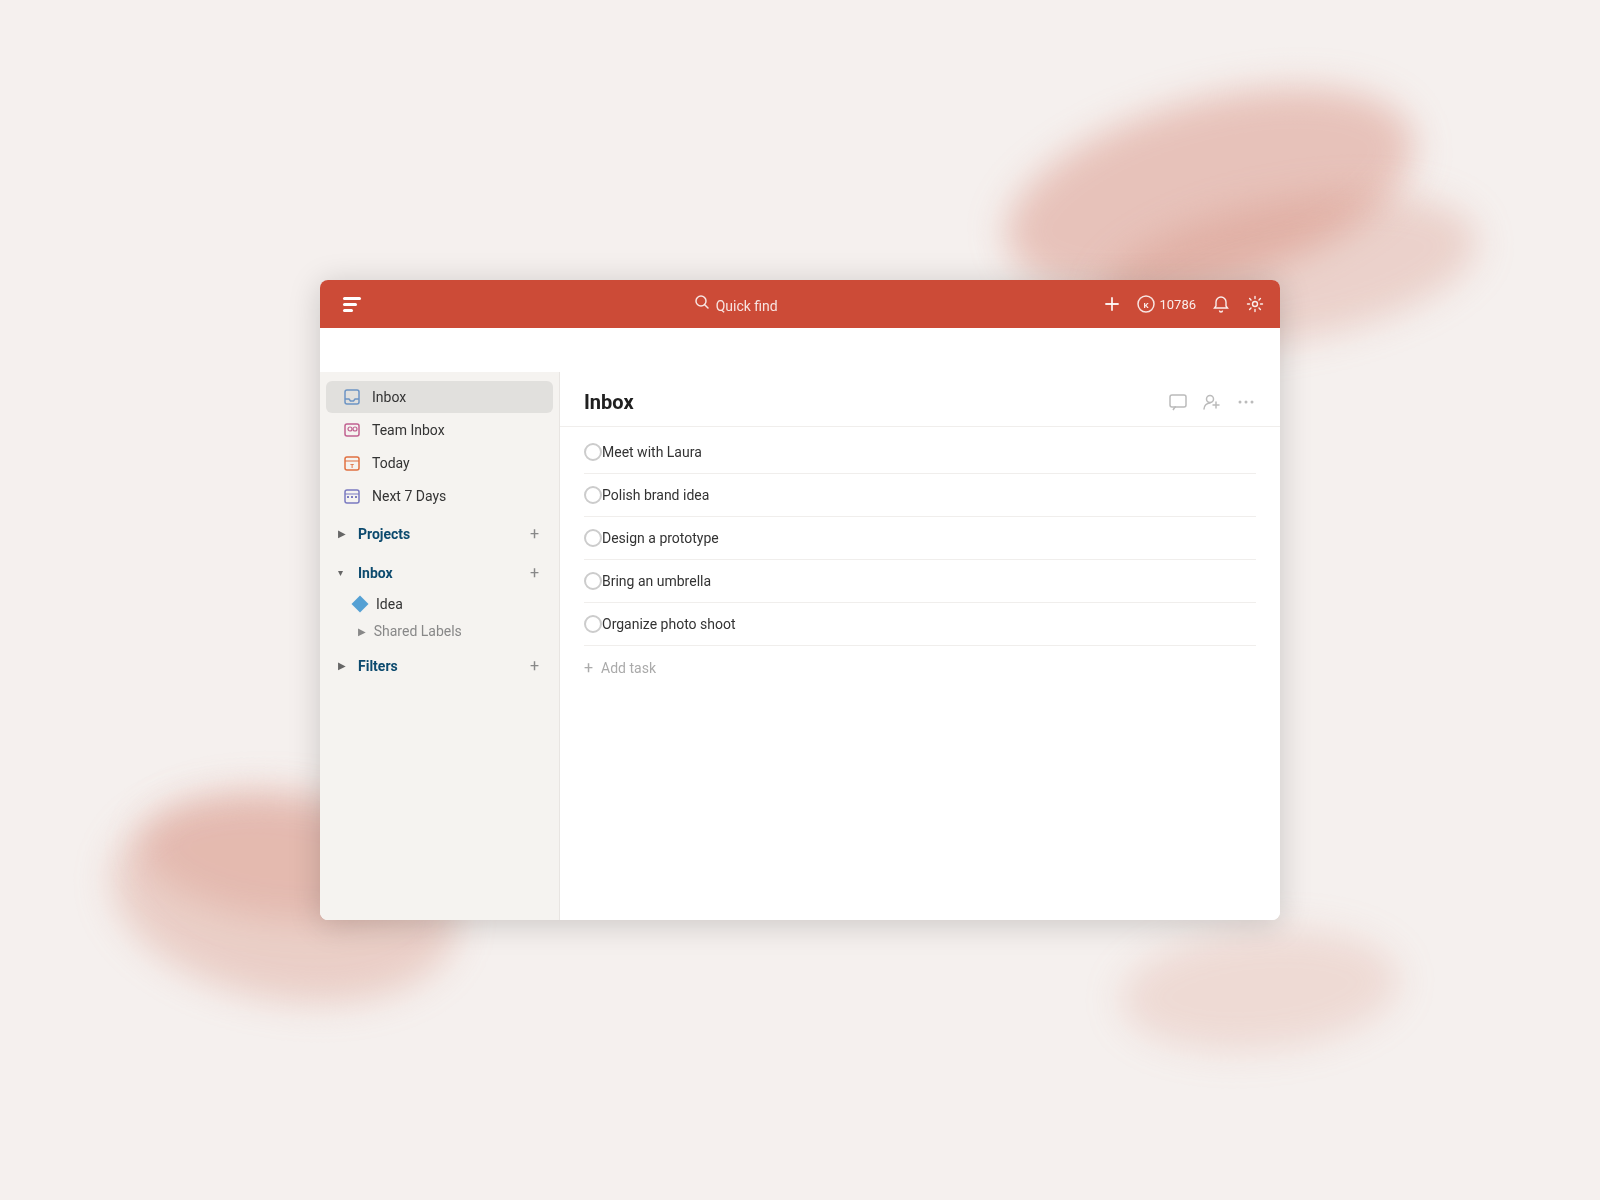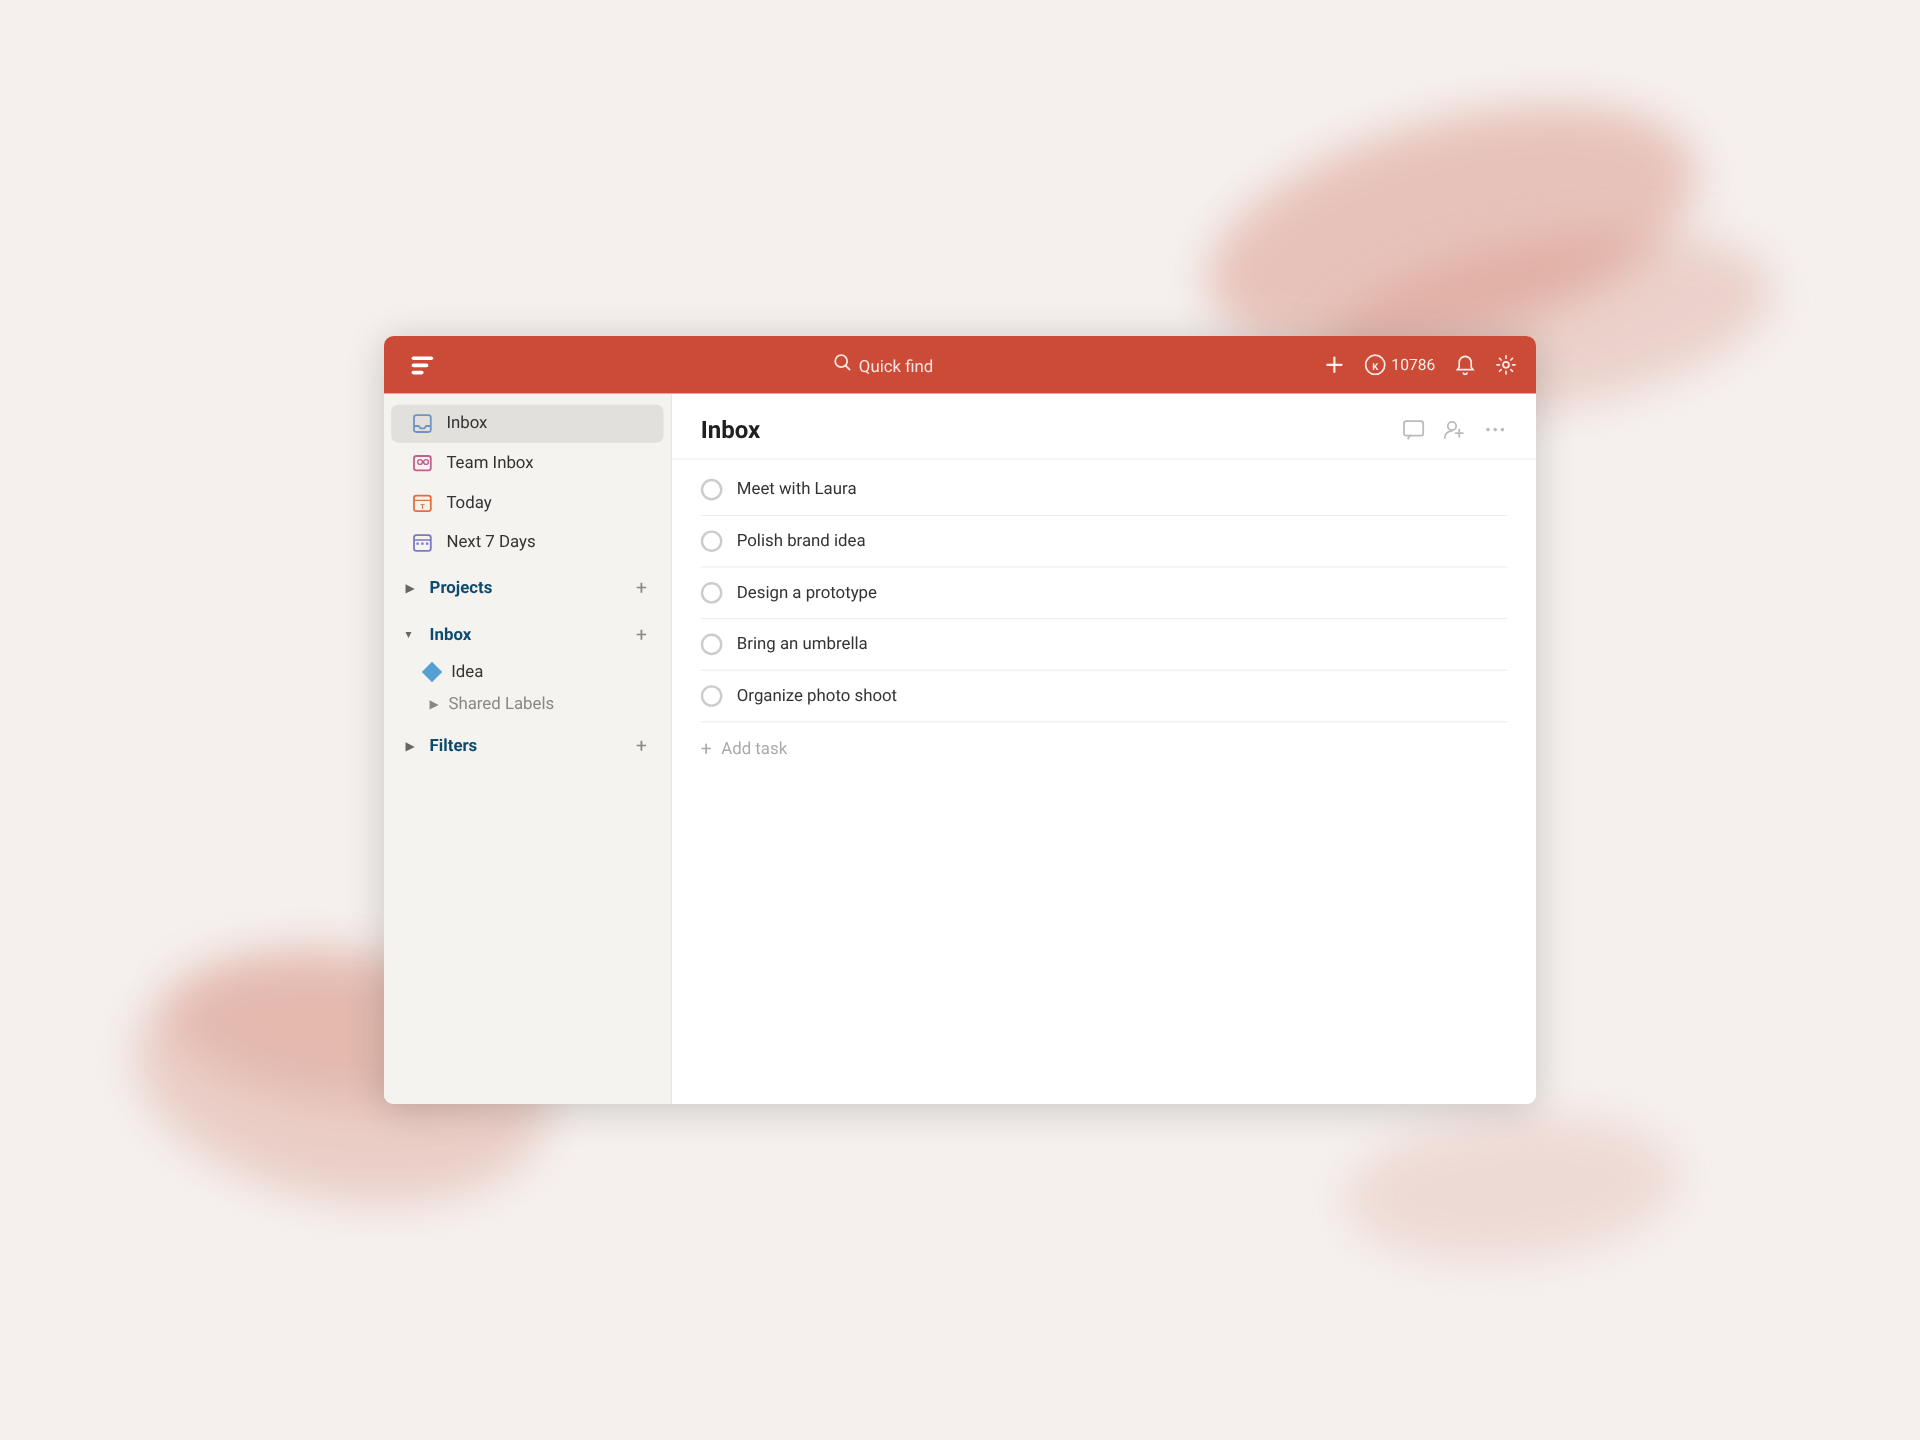--- a/index.html
+++ b/index.html
@@ -131,20 +131,21 @@
       color: rgba(255,255,255,0.9);
       font-size: 13px;
       cursor: pointer;
     }
 
     
     .main-content {
       display: flex;
       flex: 1;
       overflow: hidden;
+      margin-top: 44px;
     }
 
     
     .sidebar {
       width: 240px;
       background: #f5f3f0;
       border-right: 1px solid #e8e5e2;
       flex-shrink: 0;
       padding: 8px 0;
       overflow-y: auto;
@@ -292,21 +293,20 @@
 
     .task-list {
       flex: 1;
       overflow-y: auto;
       padding: 4px 24px;
     }
 
     .task-item {
       display: flex;
       align-items: center;
-      gap: 12px;
       padding: 12px 0;
       border-bottom: 1px solid #f0eeec;
       cursor: pointer;
     }
 
     .task-item:last-child {
       border-bottom: none;
     }
 
     .task-checkbox {

